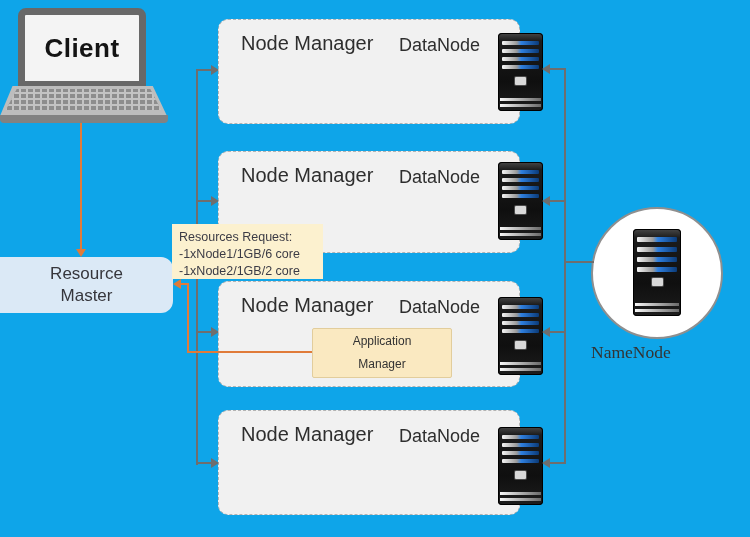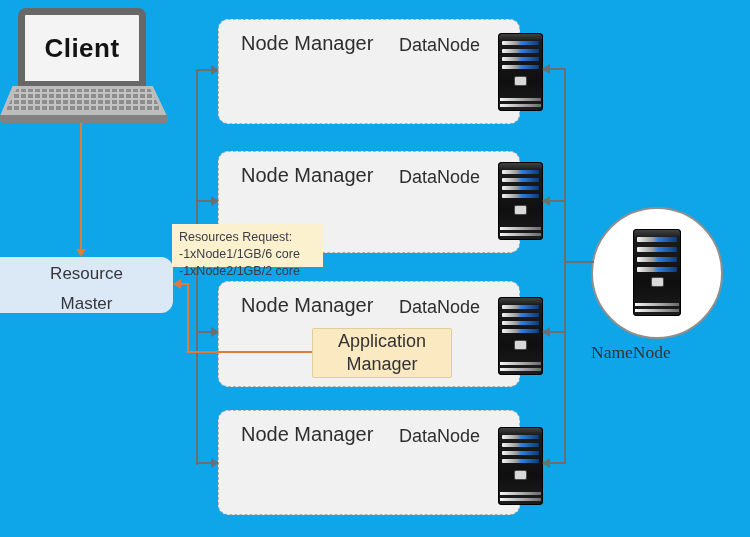--- a/index.html
+++ b/index.html
@@ -29,21 +29,21 @@
     background-image:
       repeating-linear-gradient(0deg,transparent 0 4px,#c3c3c3 4px 6px),
       repeating-linear-gradient(90deg,#8d8d8d 0 5px,#c3c3c3 5px 7px);}
   .laptop-bottom{position:absolute;left:0;top:115px;width:168px;height:8px;background:#828282;
     border-radius:0 0 4px 4px;z-index:3;}
 
   
   .rm-box{position:absolute;left:0;top:257px;width:173px;height:56px;
     background:var(--resource-manager-fill,#dbe9f6);border-radius:0 12px 12px 0;z-index:2;
     display:flex;flex-direction:column;align-items:center;justify-content:center;}
-  .rm-box div{font-size:17px;line-height:22px;color:#36363c;margin-top:8px;}
+  .rm-box div{font-size:17px;line-height:22px;color:#36363c;}
 
   
   .node-box{position:absolute;left:218px;width:302px;background:var(--node-box-fill,#f1f1f1);
     border:1.5px dashed #b3b3b3;border-radius:10px;box-sizing:border-box;z-index:1;}
   .nm-label{position:absolute;left:22px;top:12px;font-size:20px;color:#2e2e2e;}
   .dn-label{position:absolute;left:180px;top:15px;font-size:18px;color:#2e2e2e;}
 
   
   .server{position:absolute;width:45px;height:78px;z-index:3;
     background:linear-gradient(180deg,#474747 0%,#1c1c1c 10%,#0f0f0f 62%,#1d1d1d 100%);
@@ -58,27 +58,27 @@
   .server.lg .stripe{height:5px;margin-bottom:5px;}
   .server.lg .srv-btn{margin-top:6px;}
 
   
   .nn-circle{position:absolute;left:591px;top:207px;width:132px;height:132px;border-radius:50%;
     background:#fff;border:2px solid #8f8f8f;box-sizing:border-box;z-index:1;}
   .nn-label{position:absolute;left:591px;top:342px;width:132px;text-align:left;
     font-size:17.5px;color:#333;z-index:2;font-family:Liberation Serif, serif;}
 
   
-  .request-note{position:absolute;left:172px;top:224px;width:151px;height:43px;box-sizing:border-box;
+  .request-note{position:absolute;left:172px;top:224px;width:151px;height:55px;box-sizing:border-box;
     background:var(--note-fill,#fcf1cf);padding:5px 0 0 7px;z-index:6;}
   .request-note div{font-size:12.5px;line-height:17px;color:#3c3c46;white-space:nowrap;}
   .am-box{position:absolute;left:312px;top:328px;width:140px;height:50px;box-sizing:border-box;
     background:var(--application-master-fill,#fae9c1);border:1px solid #e2cd9c;border-radius:2px;z-index:5;
     display:flex;flex-direction:column;align-items:center;justify-content:center;}
-  .am-box div{font-size:18px;line-height:23px;color:#333;}
+  .am-box div{font-size:12px;line-height:23px;color:#333;}
 </style>
 </head>
 <body>
 
 <div id="canvas">
 
   <div class="laptop-screen">
     <span class="client-label">Client</span>
   </div>
   <div class="laptop-base">

